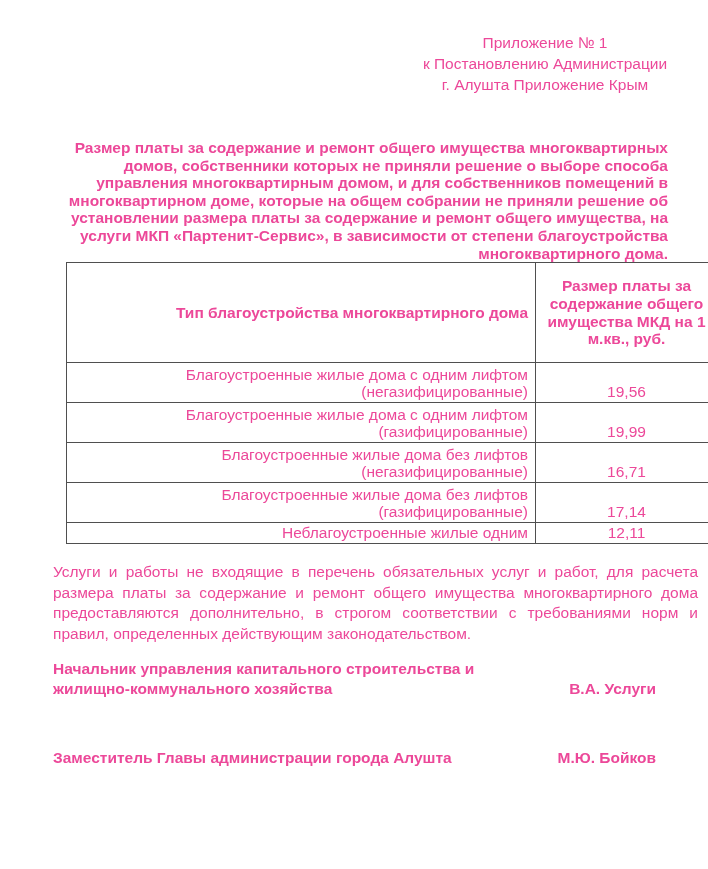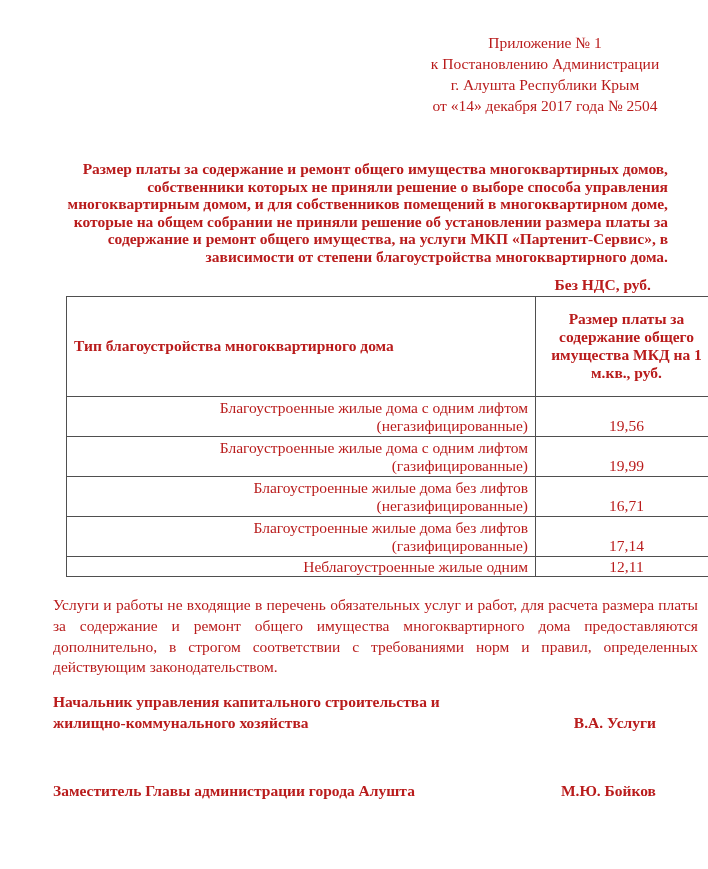--- a/index.html
+++ b/index.html
@@ -1,22 +1,22 @@
 <!DOCTYPE html>
 <html><head>
 <meta charset="utf-8">
 <style>
   html, body { margin: 0; padding: 0; background: #ffffff; }
   .page {
     position: relative;
     width: 708px;
     height: 869px;
     background: #ffffff;
-    color: #b91c1c;
-    font-family: Liberation Serif, serif;
+    color: #ec4899;
+    font-family: Liberation Sans, sans-serif;
     font-size: 15.5px;
     overflow: hidden;
   }
   .header-block {
     margin: 32px 18px 0 400px;
     width: 290px;
     text-align: center;
     line-height: 21px;
   }
   .intro {
@@ -40,21 +40,21 @@
     border-collapse: collapse;
     table-layout: fixed;
     width: 621px;
     font-size: 15.5px;
   }
   table.rates td, table.rates th {
     border: 1px solid #4f4f4f;
     padding: 1px 7px;
     line-height: 17.8px;
   }
-  th.col-type { width: 454px; font-weight: bold; text-align: left; vertical-align: middle; height: 97px; }
+  th.col-type { width: 454px; font-weight: bold; text-align: right; vertical-align: middle; height: 97px; }
   th.col-rate { width: 167px; font-weight: bold; text-align: center; vertical-align: middle; }
   td.type-cell { text-align: right; vertical-align: bottom; height: 37px; }
   td.rate-cell { text-align: center; vertical-align: bottom; }
   tr.single td.type-cell { height: 17px; }
   .pre { white-space: pre-line; }
   .note {
     margin: 18px 0 0 53px;
     width: 645px;
     text-align: justify;
     line-height: 20.7px;
@@ -73,29 +73,25 @@
   .sig .sig-title { max-width: 470px; }
 </style>
 </head>
 <body>
 
 <div class="page">
 
   <div class="header-block">
     <div>Приложение № 1</div>
     <div>к Постановлению Администрации</div>
-    <div>г. Алушта Республики Крым</div>
-    <div>от «14» декабря 2017 года № 2504</div>
+    <div>г. Алушта Приложение Крым</div>
   </div>
 
   <div class="intro">Размер платы за содержание и ремонт общего имущества многоквартирных домов, собственники которых не приняли решение о выборе способа управления многоквартирным домом, и для собственников помещений в многоквартирном доме, которые на общем собрании не приняли решение об установлении размера платы за содержание и ремонт общего имущества, на услуги МКП «Партенит-Сервис», в зависимости от степени благоустройства многоквартирного дома.</div>
 
-  <div class="units-note">
-    <span>Без НДС, руб.</span>
-  </div>
 
   <table class="rates">
     <thead>
       <tr>
         <th class="col-type">Тип благоустройства многоквартирного дома</th>
         <th class="col-rate pre">Размер платы за содержание общего имущества МКД на 1 м.кв., руб.</th>
       </tr>
     </thead>
     <tbody>
       <tr>

